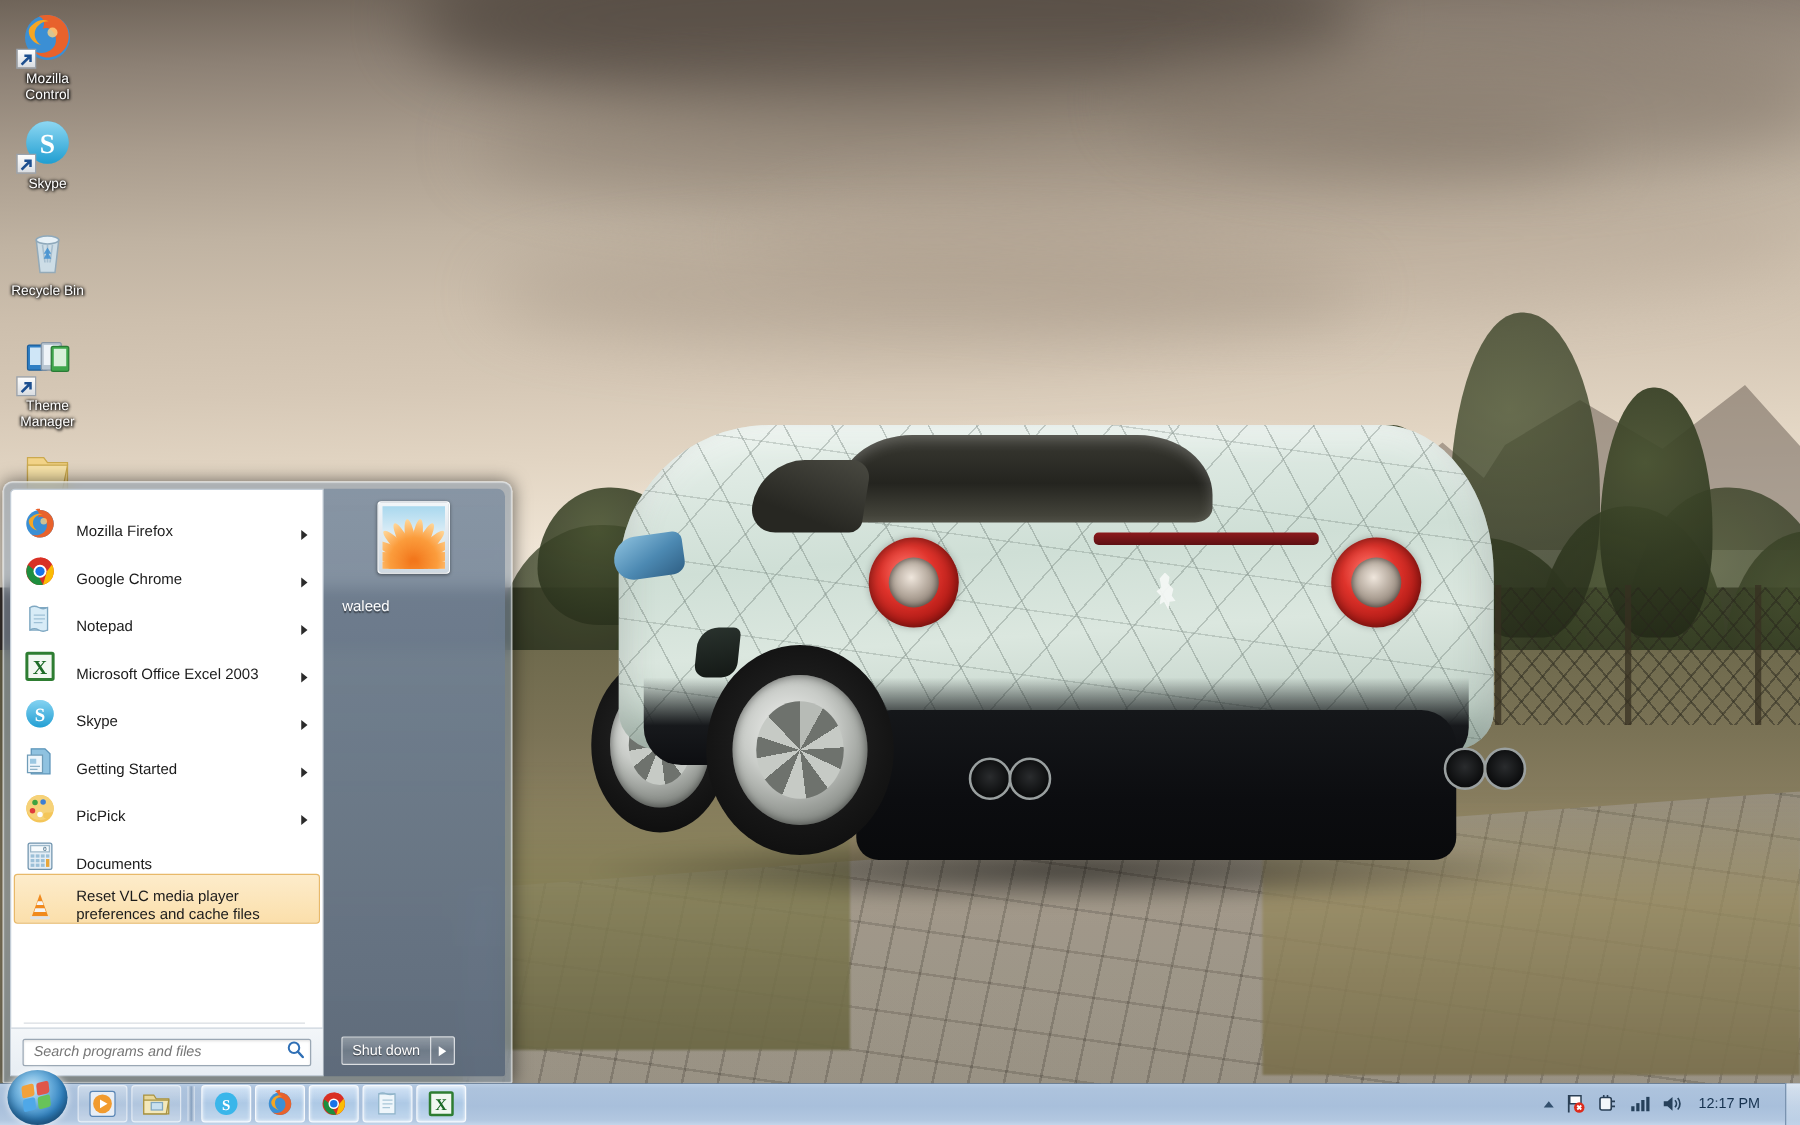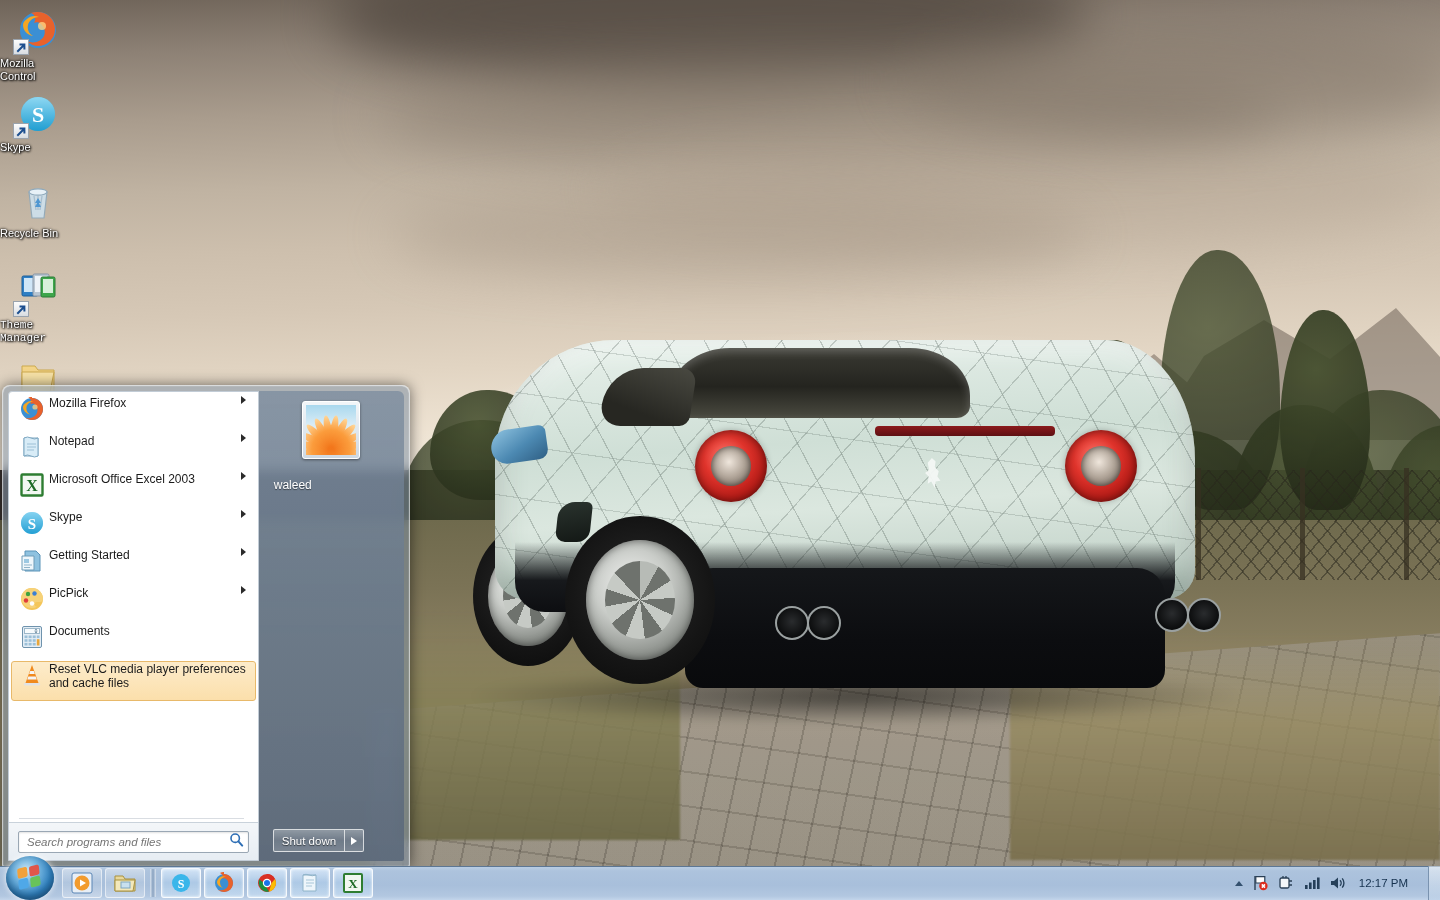--- a/index.html
+++ b/index.html
@@ -174,21 +174,21 @@
     filter: blur(5px);
   }
   .car-vent {
     position:absolute; left:102px; top:172px; width:34px; height:40px;
     background: linear-gradient(170deg,#2a332e,#131815);
     border-radius: 16px 6px 12px 10px; transform: skewX(-6deg);
   }
 
   
   .desk-icon {
-    position: absolute; width: 76px; text-align: left; cursor: default;
+    position: absolute; width: 76px; text-align: center; cursor: default;
   }
   .desk-icon .glyph { position: relative; width: 48px; height: 48px; margin: 0 auto; }
   .desk-icon .label {
     margin-top: 3px; font-size: 11px; line-height: 13px; color: #fff;
     text-shadow: 0 0 3px #000, 1px 1px 2px rgba(0,0,0,.95), -1px 0 2px rgba(0,0,0,.8);
   }
   .shortcut-arrow {
     position: absolute; left: -1px; bottom: -1px; width: 16px; height: 16px;
     background: linear-gradient(180deg,#fdfdfd,#d9dde2);
     border: 1px solid #9aa3ad;
@@ -209,21 +209,21 @@
     overflow: hidden;
   }
   #sm-left {
     width: 252px; background: #fff; border: 1px solid #c2ccd6;
     border-radius: 4px 0 0 0;
     display: flex; flex-direction: column;
     position: relative;
   }
   .sm-prog-list { padding: 3px 0 0 0; flex: 1; }
   .sm-item {
-    display: flex; align-items: flex-start; gap: 4px;
+    display: flex; align-items: flex-end; gap: 16px;
     height: 38px; padding: 0 6px 0 7px; position: relative;
     font-size: 12px; color: #1b1b1b;
     border: 1px solid transparent; border-radius: 3px;
     margin: 0 2px;
   }
   .sm-item.tall { height: 40px; }
   .sm-item .ic { width: 26px; height: 26px; flex: none; position: relative; }
   .sm-item .txt { flex: 1; line-height: 14px; }
   .sm-item .arrow {
     width: 0; height: 0; border-left: 5px solid #2b2b2b;
@@ -477,21 +477,21 @@
       <svg width="48" height="48" viewBox="0 0 48 48">
         <path d="M15 16 L33 16 L30 42 L18 42 Z" fill="#cfe2ee" stroke="#8fa9bb" stroke-width="1.2" opacity=".9"></path>
         <ellipse cx="24" cy="16" rx="9" ry="3.2" fill="#e7f1f7" stroke="#8fa9bb" stroke-width="1.2"></ellipse>
         <path d="M20 20 l2 14 M24 20 l0 14 M28 20 l-2 14" stroke="#a8bfcf" stroke-width="1.3" fill="none"></path>
         <path d="M24 22 l3 5 h-2 l2 4 h-6 l2-4 h-2 z" fill="#3e8ed0" opacity=".85"></path>
       </svg>
     </div>
     <div class="label"><span>Recycle Bin</span></div>
   </div>
 
-  <div class="desk-icon" style="left:0px;top:268px;font-family:Liberation Mono, monospace;">
+  <div class="desk-icon" style="left:0px;top:268px;">
     <div class="glyph">
       <svg width="48" height="48" viewBox="0 0 48 48">
         <rect x="8" y="8" width="16" height="20" rx="1.5" fill="#2f7fc4" stroke="#1d5e99"></rect>
         <rect x="10" y="10" width="12" height="14" fill="#cfe6f7"></rect>
         <rect x="19" y="6" width="16" height="22" rx="1.5" fill="#b9c6d2" stroke="#8795a4"></rect>
         <rect x="21" y="8" width="12" height="16" fill="#eef3f8"></rect>
         <rect x="27" y="9" width="14" height="20" rx="1.5" fill="#3ea64b" stroke="#2a7a36"></rect>
         <rect x="29" y="11" width="10" height="14" fill="#d8f0da"></rect>
       </svg>
       <span class="shortcut-arrow">
@@ -520,20 +520,32 @@
     <div id="sm-left">
       <div class="sm-prog-list" id="prog-list">
           <div class="sm-item">
             <span class="ic"><svg width="26" height="26" viewBox="0 0 26 26">
       <circle cx="13" cy="13" r="11" fill="#3b8fd4"></circle>
       <path d="M13 2c6 0 11 5 11 11s-5 11-11 11c-2.5 0-5-1-7-2.5 5 1.8 10 0 12-4.5 1.3-3.5 0-6.5-2-8.5-1.3-1.3-3.3-1.3-4.7-.3 2-3.3 0-6-2-6.8 1.2-.3 2.5-.4 3.7-.4z" fill="#e8622c"></path>
       <path d="M7 7c2-2 5.5-2.6 8-1.4-4 0-7 2.6-7.5 5.4-.6 2.8.8 6 3.5 7.4C7 17.6 4 14.4 4 11c0-1.4.8-2.6 3-4z" fill="#f5a623"></path>
       <circle cx="16" cy="11" r="2.6" fill="#ffd27f" opacity=".75"></circle>
               </svg></span>
             <span class="txt">Mozilla Firefox</span>
+            <span class="arrow"></span>
+          </div>
+          <div class="sm-item">
+            <span class="ic"><svg width="26" height="26" viewBox="0 0 26 26">
+      <circle cx="13" cy="13" r="11" fill="#d93025"></circle>
+      <path d="M13 2 A11 11 0 0 1 22.6 7.6 L13 7.6 Z" fill="#d93025"></path>
+      <path d="M22.6 7.6 A11 11 0 0 1 15.4 23.8 L18.6 13 Z" fill="#fbbc04"></path>
+      <path d="M15.4 23.8 A11 11 0 0 1 3.4 8 L9.6 13 Z" fill="#1e8e3e"></path>
+      <circle cx="13" cy="13" r="5.2" fill="#fff"></circle>
+                <circle cx="13" cy="13" r="3.7" fill="#1a73e8"></circle>
+              </svg></span>
+            <span class="txt">Google Chrome</span>
             <span class="arrow"></span>
           </div>
           <div class="sm-item">
             <span class="ic"><svg width="26" height="26" viewBox="0 0 26 26">
       <path d="M5 4 h14 v18 H5 Z" fill="#e9f4fb" stroke="#7fa8c2"></path>
       <path d="M5 4 q3.5 -2 7 0 q3.5 2 7 0 v18 q-3.5 2 -7 0 q-3.5 -2 -7 0 Z" fill="#d8ecf7" stroke="#7fa8c2"></path>
       <path d="M8 10 h9 M8 13 h9 M8 16 h7" stroke="#9dc0d6" stroke-width="1"></path>
               </svg></span>
             <span class="txt">Notepad</span>
             <span class="arrow"></span>

